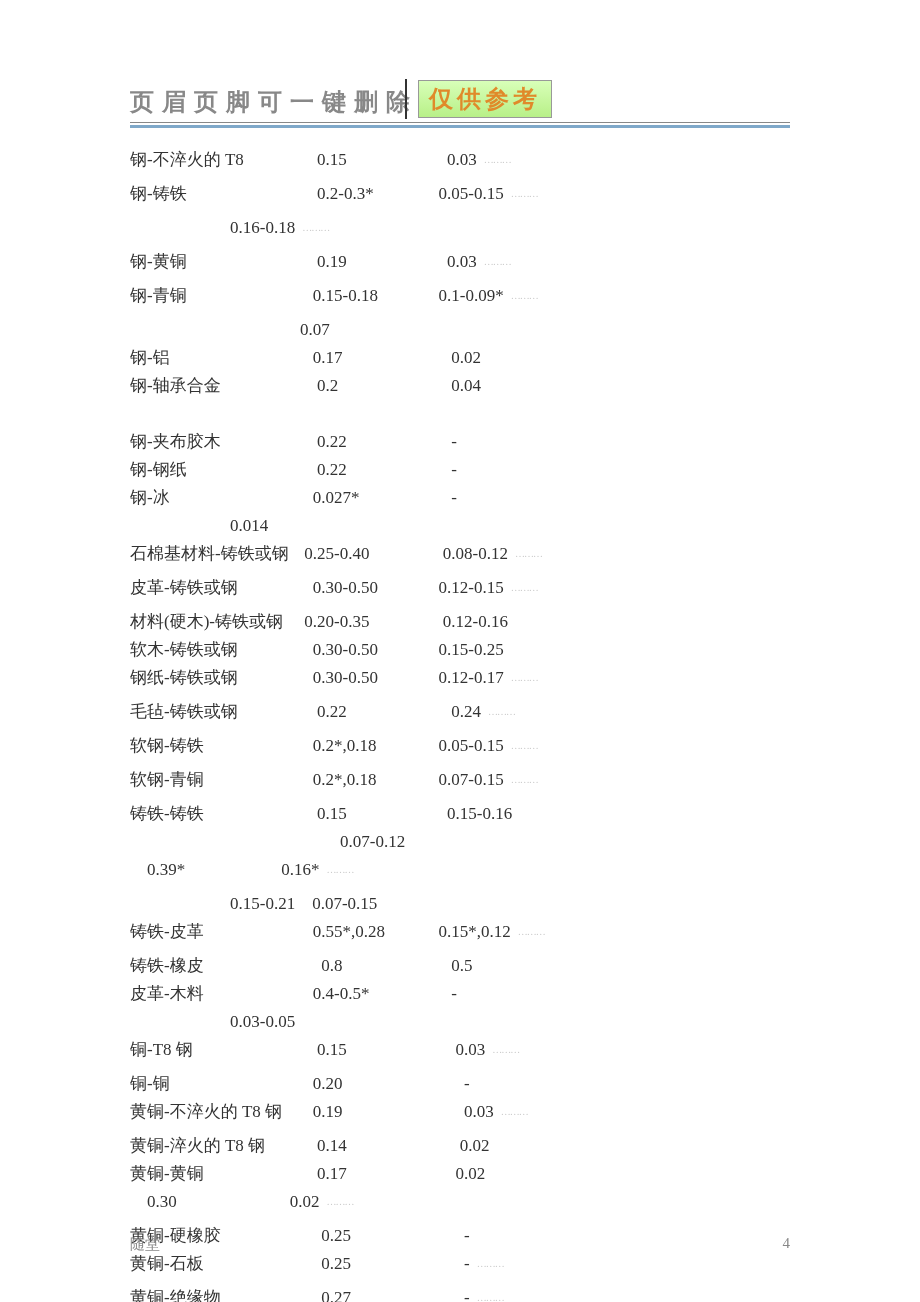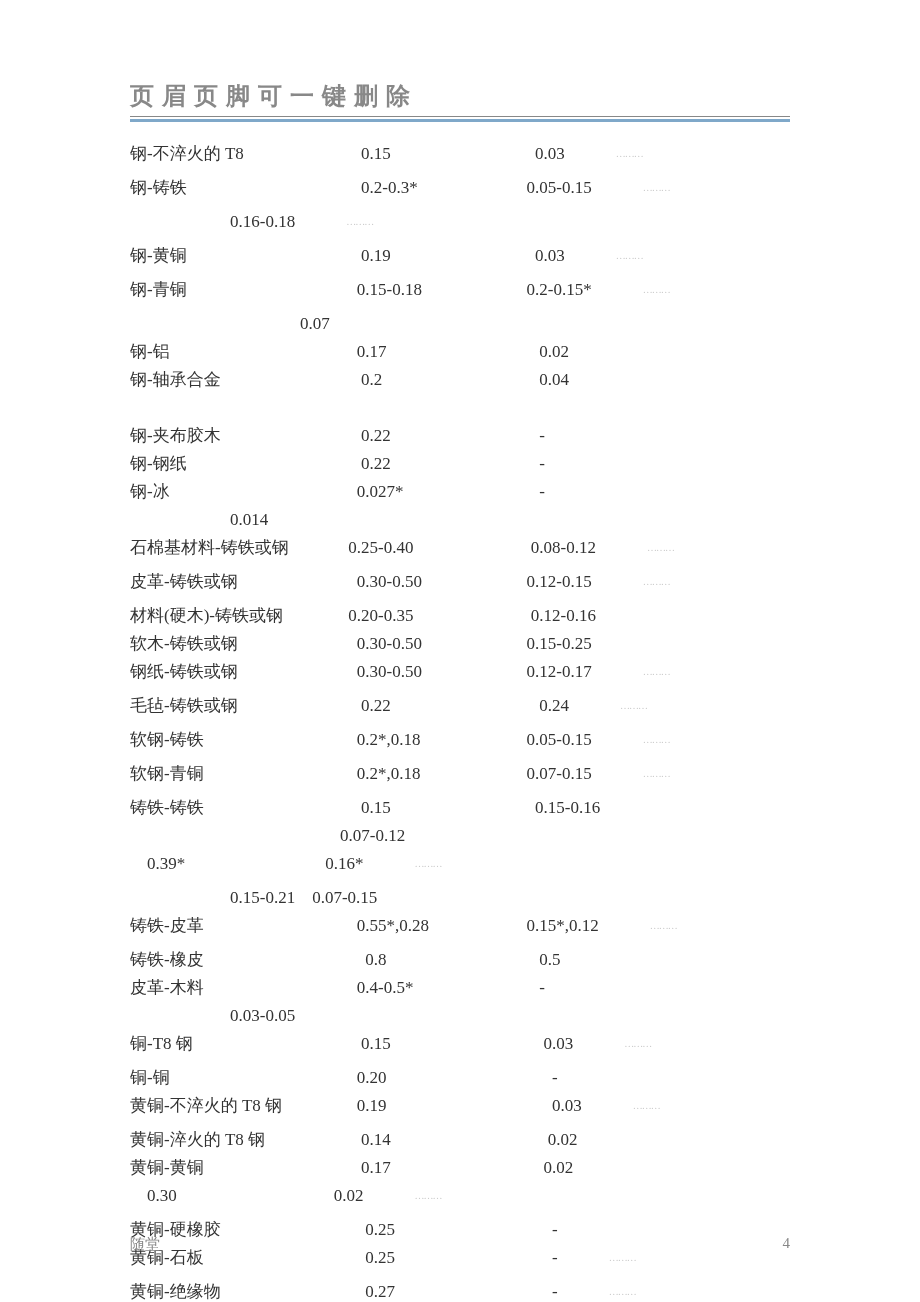--- a/index.html
+++ b/index.html
@@ -49,21 +49,20 @@
   .rule-thin { height: 1px; background: #888; }
   .rule-thick { height: 3px; background: #7fa8c9; margin-top: 2px; }
   .content {
     font-size: 17px;
     color: #333;
     line-height: 28px;
   }
   .row {
     display: flex;
     white-space: pre;
-    gap: 44px;
   }
   .c1 { width: 170px; flex-shrink: 0; }
   .c2 { width: 130px; flex-shrink: 0; }
   .c3 { flex-shrink: 0; }
   .indent-a { padding-left: 100px; }
   .indent-b { padding-left: 170px; }
   .indent-c { padding-left: 210px; }
   .dots {
     color: #c8c8c8;
     font-size: 10px;
@@ -82,32 +81,36 @@
     font-size: 15px;
     color: #888;
   }
 </style>
 </head>
 <body>
 
 <div class="page">
   <div class="header-row">
     <span class="header-text">页眉页脚可一键删除</span>
+    <span class="badge">
+      <span class="badge-divider"></span>
+      <span>仅供参考</span>
+    </span>
   </div>
   <div class="rule-wrap">
     <div class="rule-thin"></div>
     <div class="rule-thick"></div>
   </div>
 
   <div class="content" id="content">
       <div class="row"><span class="c1">钢-不淬火的 T8</span><span class="c2">    0.15</span><span class="c3">    0.03</span><span class="dots">  ………</span></div>
       <div class="row"><span class="c1">钢-铸铁</span><span class="c2">    0.2-0.3*</span><span class="c3">  0.05-0.15</span><span class="dots">  ………</span></div>
       <div class="row indent-a"><span>0.16-0.18</span><span class="dots">  ………</span></div>
       <div class="row"><span class="c1">钢-黄铜</span><span class="c2">    0.19</span><span class="c3">    0.03</span><span class="dots">  ………</span></div>
-      <div class="row"><span class="c1">钢-青铜</span><span class="c2">   0.15-0.18</span><span class="c3">  0.2-0.15*</span><span class="dots">  ………</span></div>
+      <div class="row"><span class="c1">钢-青铜</span><span class="c2">   0.15-0.18</span><span class="c3">  0.1-0.09*</span><span class="dots">  ………</span></div>
       <div class="row indent-b"><span>0.07</span></div>
       <div class="row"><span class="c1">钢-铝</span><span class="c2">   0.17</span><span class="c3">     0.02</span></div>
       <div class="row"><span class="c1">钢-轴承合金</span><span class="c2">    0.2</span><span class="c3">     0.04</span></div>
       <div class="row">&nbsp;</div>
       <div class="row"><span class="c1">钢-夹布胶木</span><span class="c2">    0.22</span><span class="c3">     -</span></div>
       <div class="row"><span class="c1">钢-钢纸</span><span class="c2">    0.22</span><span class="c3">     -</span></div>
       <div class="row"><span class="c1">钢-冰</span><span class="c2">   0.027*</span><span class="c3">     -</span></div>
       <div class="row indent-a"><span>0.014</span></div>
       <div class="row"><span class="c1">石棉基材料-铸铁或钢</span><span class="c2"> 0.25-0.40</span><span class="c3">   0.08-0.12</span><span class="dots">  ………</span></div>
       <div class="row"><span class="c1">皮革-铸铁或钢</span><span class="c2">   0.30-0.50</span><span class="c3">  0.12-0.15</span><span class="dots">  ………</span></div>

